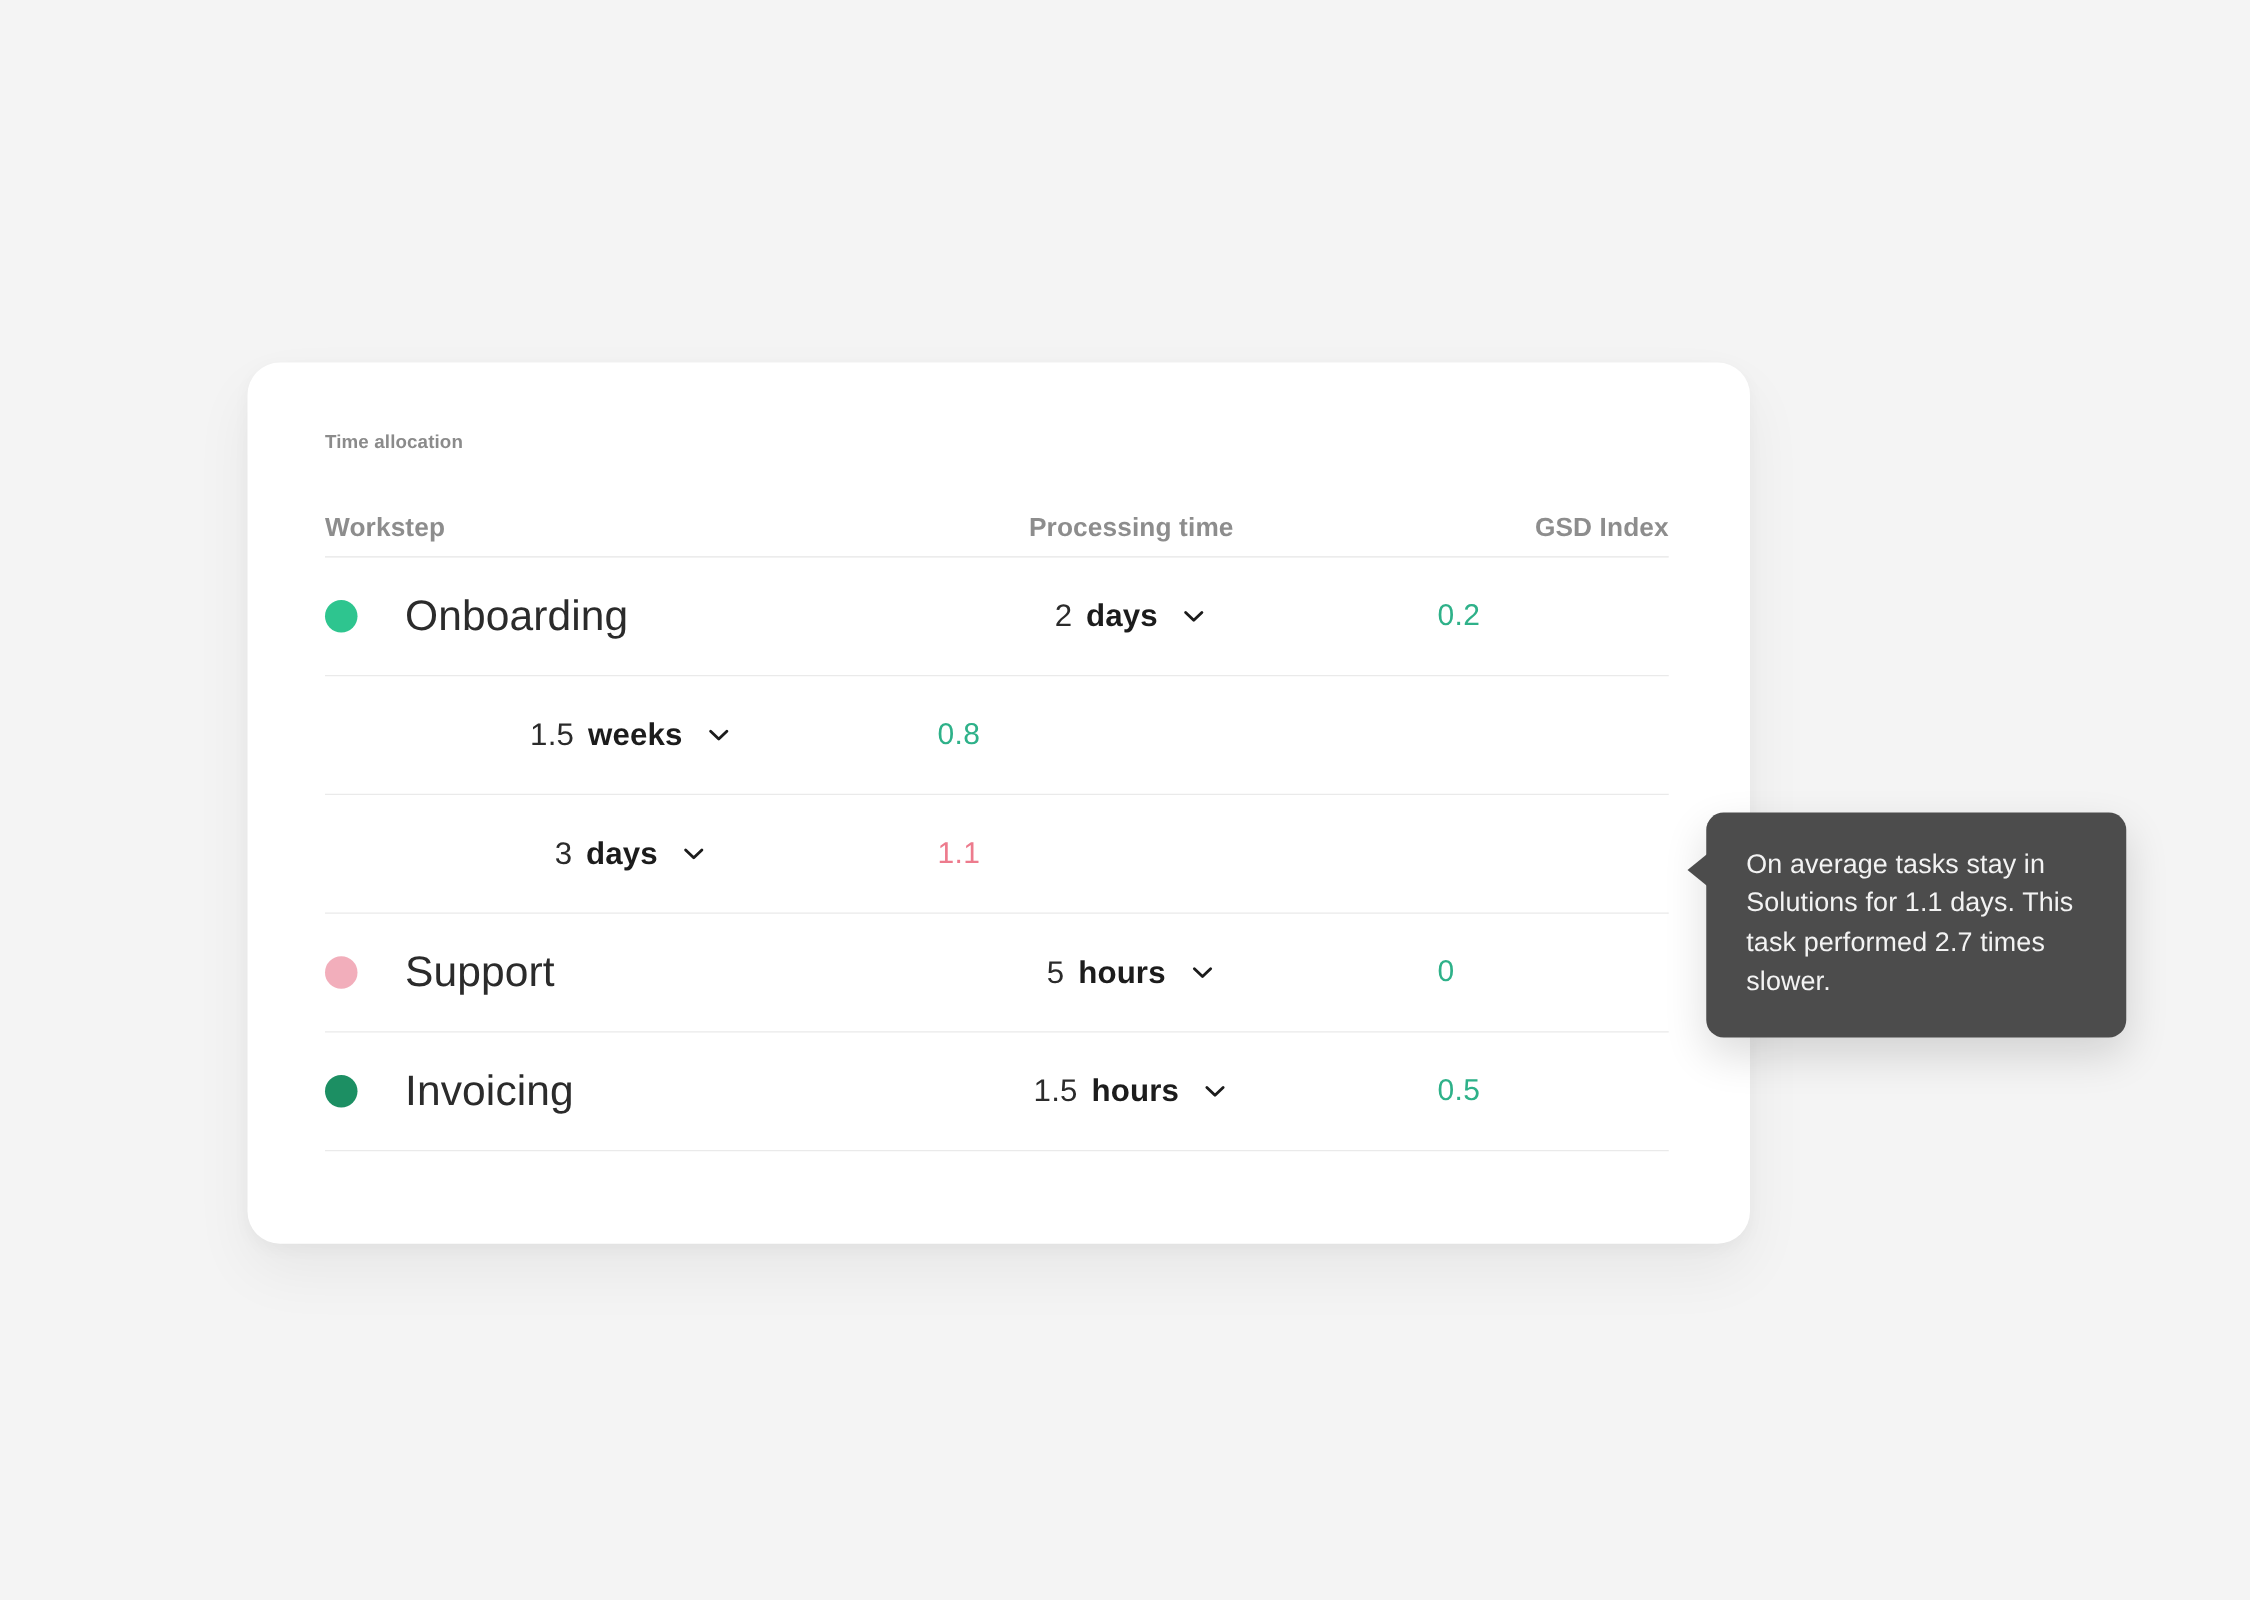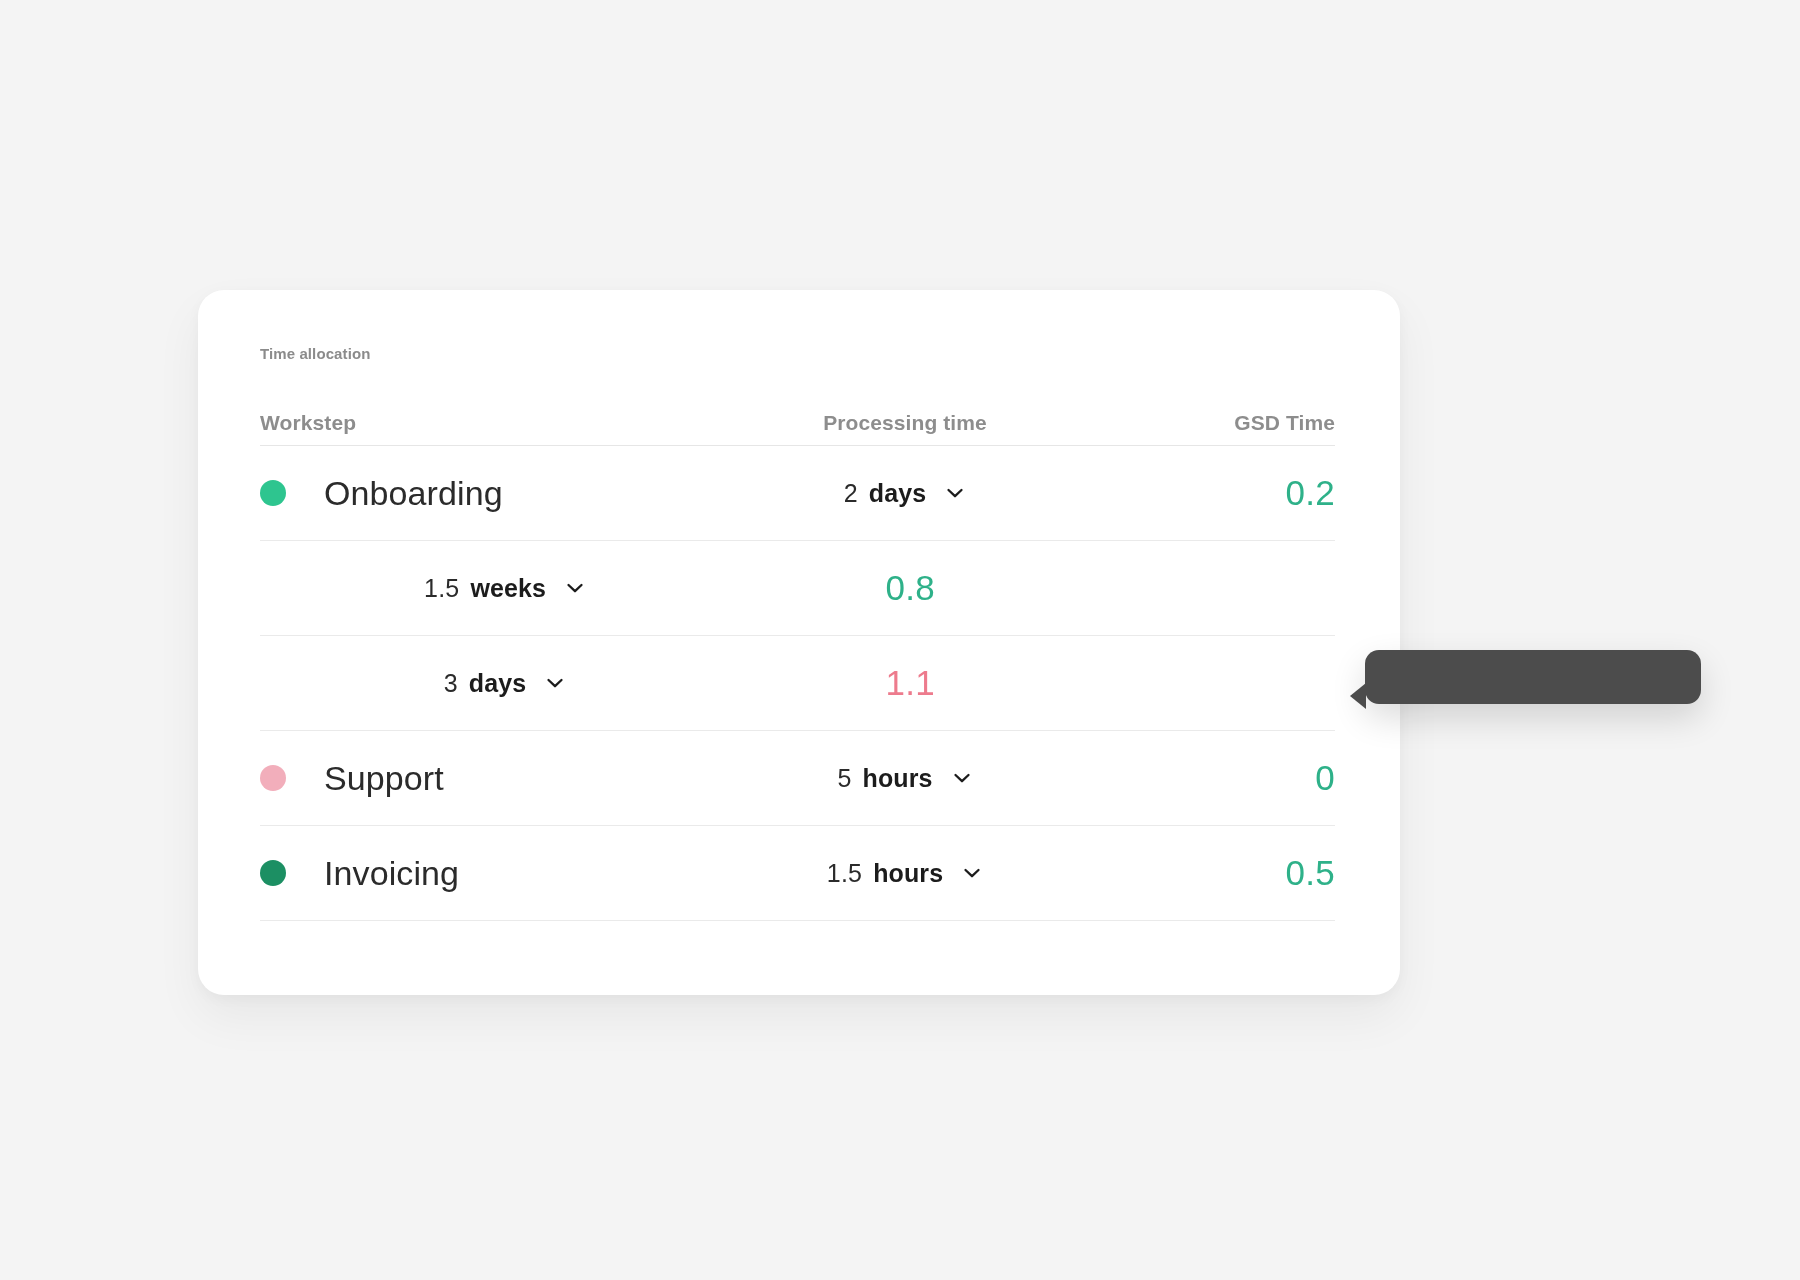--- a/index.html
+++ b/index.html
@@ -131,22 +131,22 @@
     display: block;
     width: 22px;
     height: 22px;
     line-height: 0;
   }
   .chevron svg { display: block; }
 
   
   .cell-gsd {
     width: 185px;
-    text-align: right;
-    font-size: 35px;
+    text-align: left;
+    font-size: 24px;
     font-weight: 400;
     letter-spacing: 0.3px;
   }
 
   
   .tooltip {
     position: absolute;
     left: 1365px;
     top: 650px;
     width: 336px;
@@ -180,21 +180,21 @@
 
   <div class="card">
 
     <div class="card-title">Time allocation</div>
 
     <div class="table">
 
       <div class="thead">
         <div class="th col-workstep">Workstep</div>
         <div class="th col-time">Processing time</div>
-        <div class="th col-gsd">GSD Time</div>
+        <div class="th col-gsd">GSD Index</div>
       </div>
 
       <div id="tbody">
           <div class="row">
             <div class="cell-workstep">
               <span class="dot" style="background: rgb(46, 197, 143);"></span>
               <span class="workstep-label">Onboarding</span>
             </div>
             <div class="cell-time">
               <div class="time-group">
@@ -273,15 +273,16 @@
             </div>
             <div class="cell-gsd" style="color: rgb(46, 177, 137);">0.5</div>
           </div>
         </div>
 
     </div>
   </div>
 
   <div class="tooltip">
     <div class="tooltip-arrow"></div>
+    <div class="tooltip-text">On average tasks stay in Solutions for 1.1 days. This task performed 2.7 times slower.</div>
   </div>
 
 </div>
 
 </body></html>

